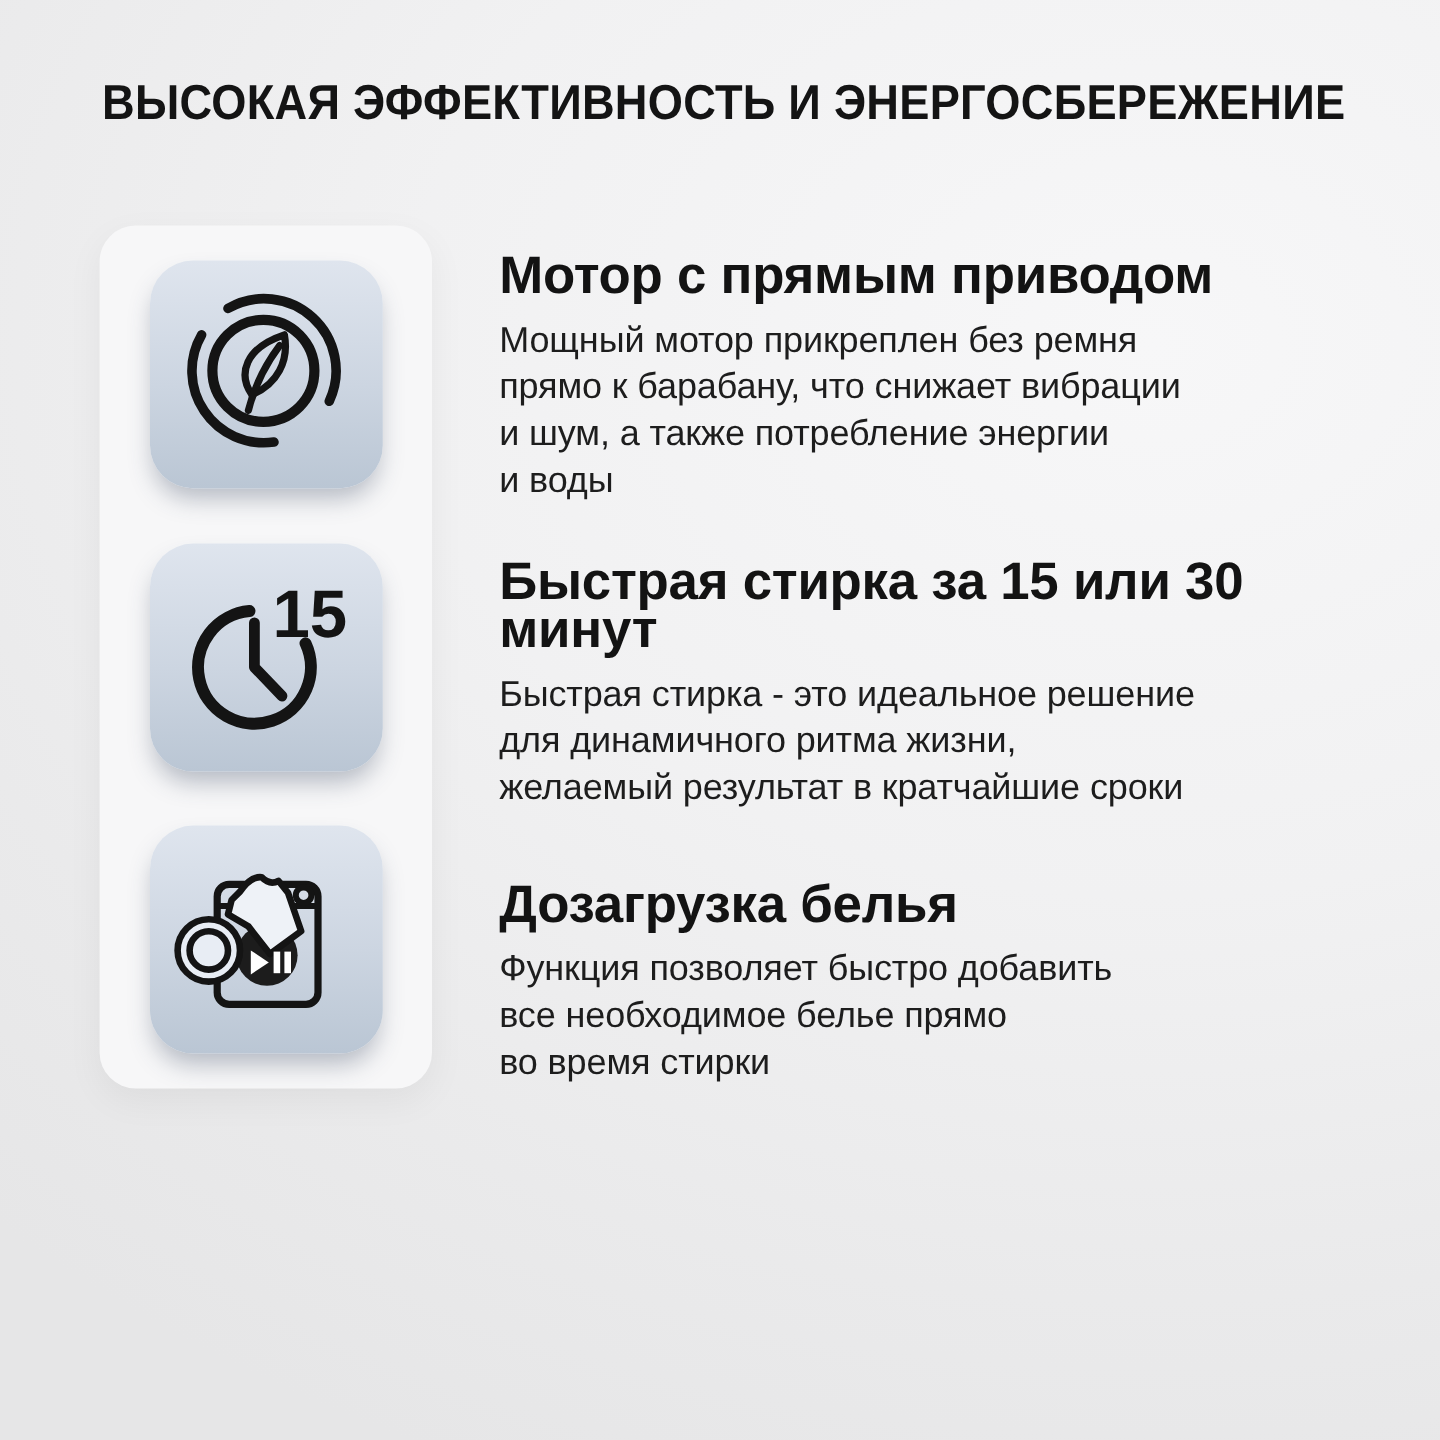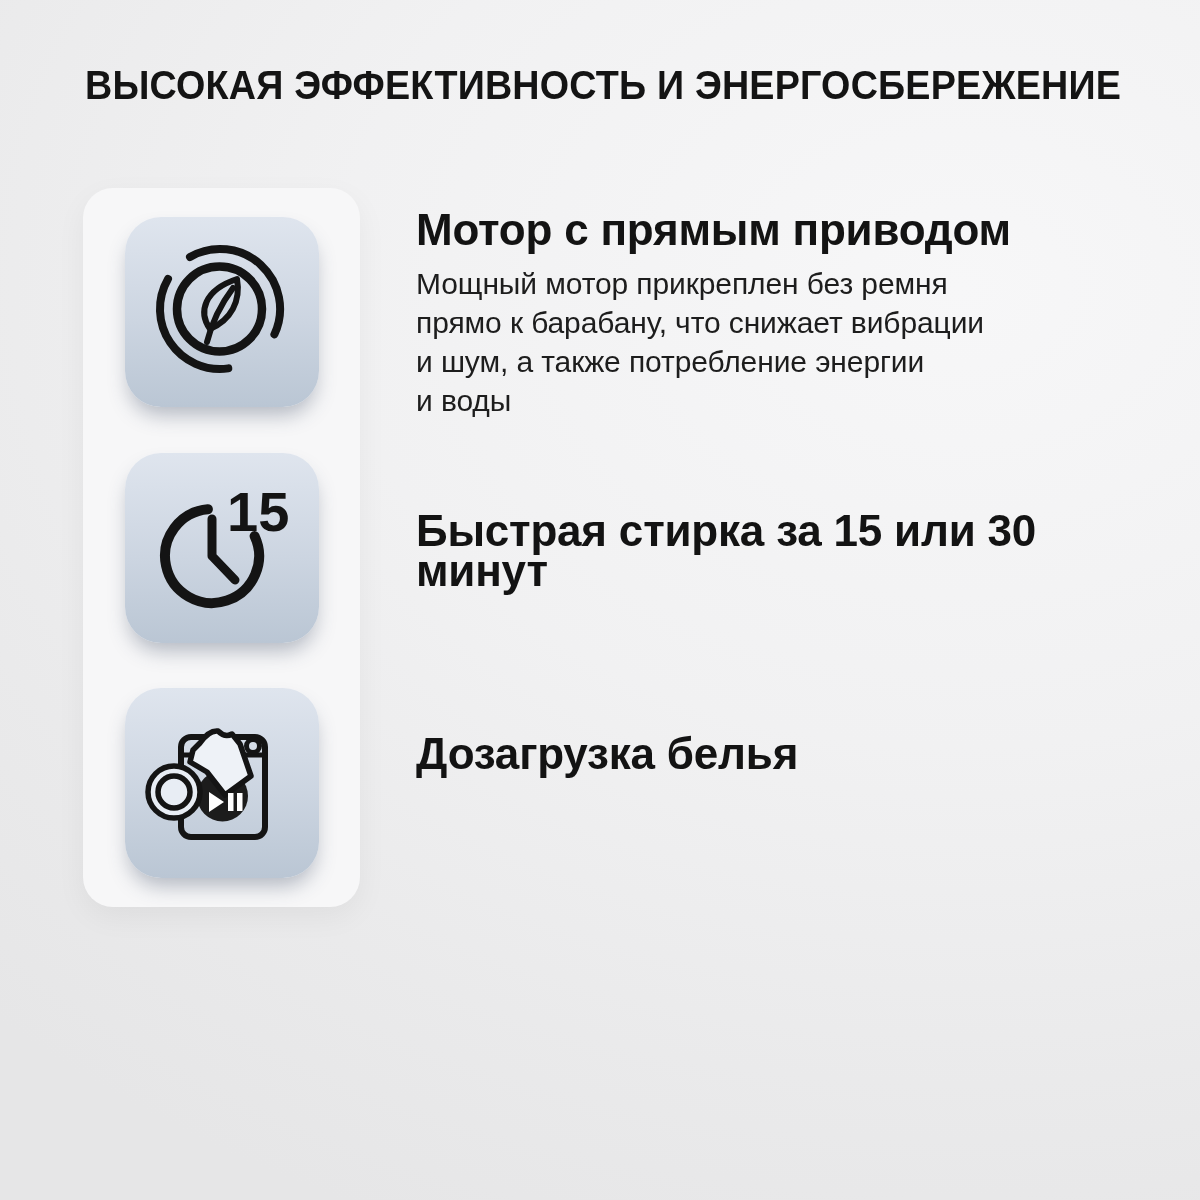--- a/index.html
+++ b/index.html
@@ -40,21 +40,21 @@
   .feature h2{
     margin:0 0 14px 0;
     font-size:44px;font-weight:700;line-height:40px;
     letter-spacing:-.2px;color:#131313;
   }
   .feature p{
     margin:0;
     font-size:30px;font-weight:400;line-height:39px;
     color:#1d1d1d;white-space:pre-line;letter-spacing:-.1px;
   }
-  .f1{top:210px;} .f2{top:465px;margin-top:46px;} .f3{top:698px;margin-top:36px;}
+  .f1{top:210px;} .f2{top:465px;} .f3{top:698px;margin-top:36px;}
   .badge15{
     font-family:"Liberation Sans","DejaVu Sans",sans-serif;
     font-size:56px;font-weight:700;fill:#141414;
   }
 </style>
 </head>
 <body>
 
 <div class="page">
 
@@ -100,19 +100,25 @@
   <section class="feature f1">
     <h2>Мотор с прямым приводом</h2>
     <p>Мощный мотор прикреплен без ремня
 прямо к барабану, что снижает вибрации
 и шум, а также потребление энергии
 и воды</p>
   </section>
 
   <section class="feature f2">
     <h2>Быстрая стирка за 15 или 30 минут</h2>
+    <p>Быстрая стирка - это идеальное решение
+для динамичного ритма жизни,
+желаемый результат в кратчайшие сроки</p>
   </section>
 
   <section class="feature f3">
     <h2>Дозагрузка белья</h2>
+    <p>Функция позволяет быстро добавить
+все необходимое белье прямо
+во время стирки</p>
   </section>
 
 </div>
 
 </body></html>

